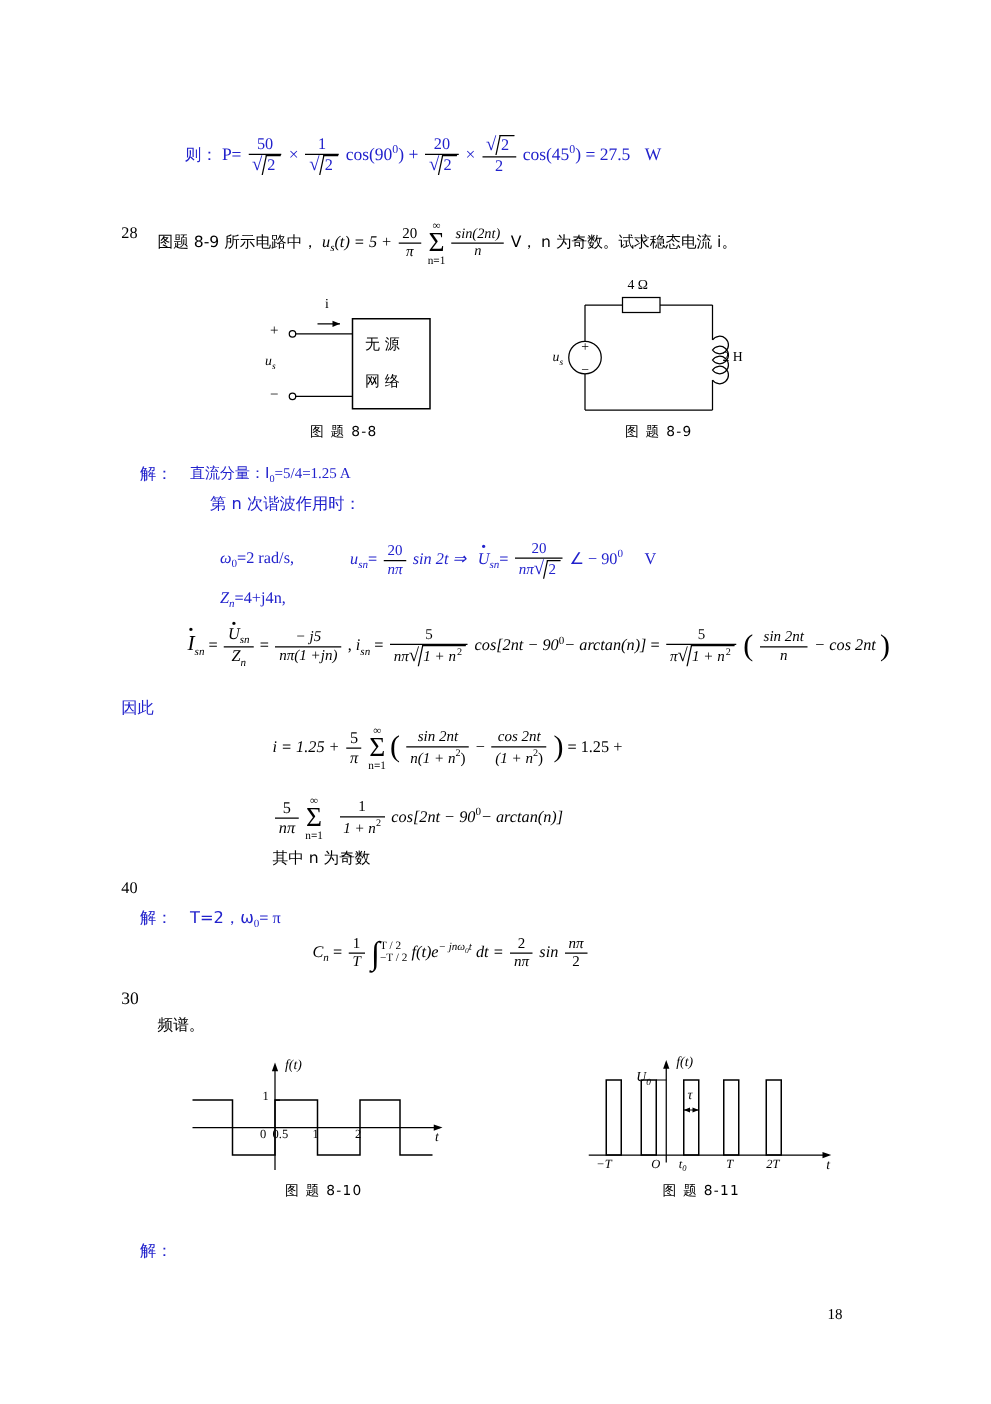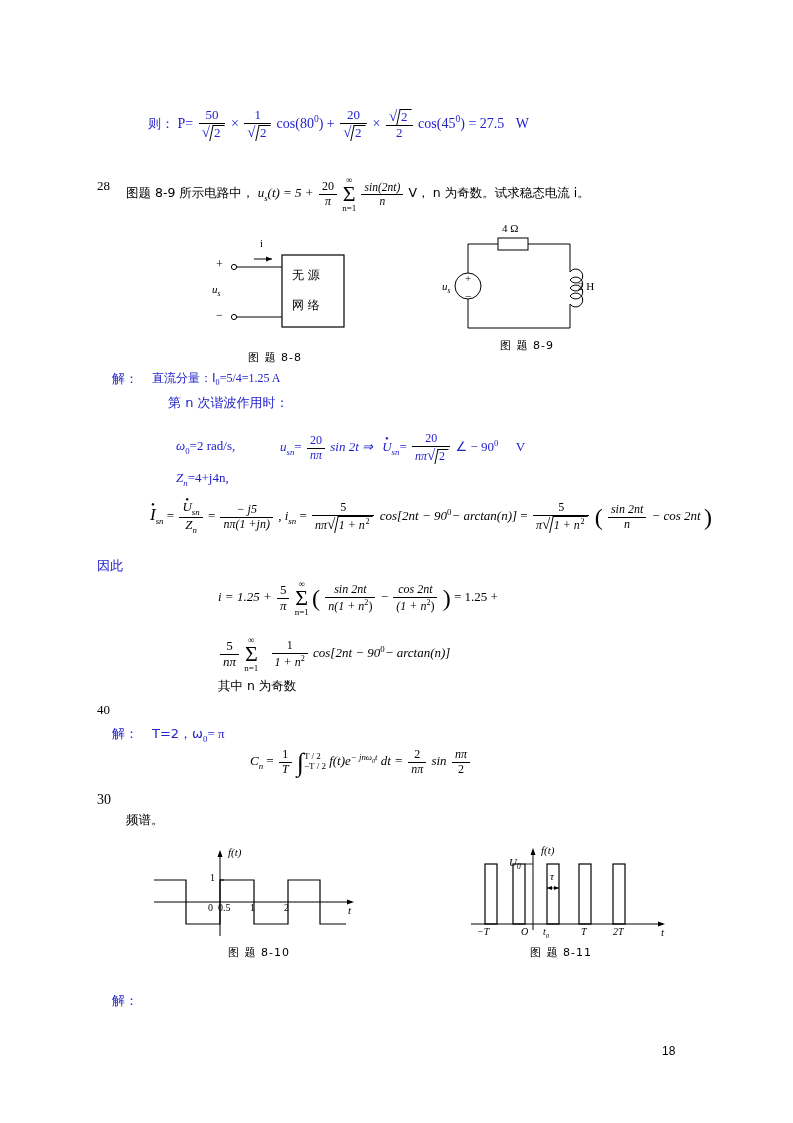--- a/index.html
+++ b/index.html
@@ -87,42 +87,42 @@
   
   .cn { font-family: "DejaVu Sans", sans-serif; }
 
   
   .figcap {
     font-family: "DejaVu Sans", sans-serif;
     font-size: 11px;
     letter-spacing: 1px;
   }
   .pagenum {
-    font-family: Liberation Sans, sans-serif;
+    font-family: Liberation Serif, serif;
     font-size: 12px;
   }
 </style>
 </head>
 <body>
 
 <div class="page">
 
   <div class="abs blue" style="left:148px; top:108px; font-size:14px;">
     <span class="cn" style="font-size:13px;">则：</span>
     <span class="up">P=</span>
     <span class="frac" style="font-size:13px;">
       <span class="num">50</span>
       <span class="den"><span class="radsign">√</span><span class="sqrt"><span>2</span></span></span>
     </span>
     <span class="up">×</span>
     <span class="frac" style="font-size:13px;">
       <span class="num">1</span>
       <span class="den"><span class="radsign">√</span><span class="sqrt"><span>2</span></span></span>
     </span>
-    <span class="math up">cos(80</span><span class="sup">0</span><span>)</span>
+    <span class="math up">cos(90</span><span class="sup">0</span><span>)</span>
     <span>+</span>
     <span class="frac" style="font-size:13px;">
       <span class="num">20</span>
       <span class="den"><span class="radsign">√</span><span class="sqrt"><span>2</span></span></span>
     </span>
     <span class="up">×</span>
     <span class="frac" style="font-size:13px;">
       <span class="num"><span class="radsign">√</span><span class="sqrt"><span>2</span></span></span>
       <span class="den">2</span>
     </span>
@@ -168,21 +168,21 @@
       <line x1="54" y1="24" x2="72" y2="24" stroke="#000" stroke-width="1"></line>
       <polygon points="72,24 66,21.5 66,26.5" fill="#000"></polygon>
     </svg>
     <div class="abs" style="left:60px; top:2px; font-size:11px;">i</div>
     <div class="abs" style="left:16px; top:22px; font-size:12px;">+</div>
     <div class="abs" style="left:16px; top:73px; font-size:12px;">−</div>
     <div class="abs" style="left:12px; top:48px; font-size:11px; font-style:italic;"><span>u</span><span class="sub">s</span></div>
     <div class="abs cn" style="left:92px; top:32px; font-size:12px;">无  源</div>
     <div class="abs cn" style="left:92px; top:62px; font-size:12px;">网  络</div>
   </div>
-  <div class="abs figcap" style="left:248px; top:338px;margin-top:12px;">图  题 8-8</div>
+  <div class="abs figcap" style="left:248px; top:338px;">图  题 8-8</div>
 
   <div class="abs" style="left:440px; top:228px; width:180px; height:120px;text-align:center;">
     <svg width="180" height="120" viewBox="0 0 180 120">
 
       <line x1="28" y1="16" x2="130" y2="16" stroke="#000" stroke-width="1"></line>
       <line x1="28" y1="16" x2="28" y2="100" stroke="#000" stroke-width="1"></line>
       <line x1="28" y1="100" x2="130" y2="100" stroke="#000" stroke-width="1"></line>
       <line x1="130" y1="16" x2="130" y2="44" stroke="#000" stroke-width="1"></line>
       <line x1="130" y1="76" x2="130" y2="100" stroke="#000" stroke-width="1"></line>
 

